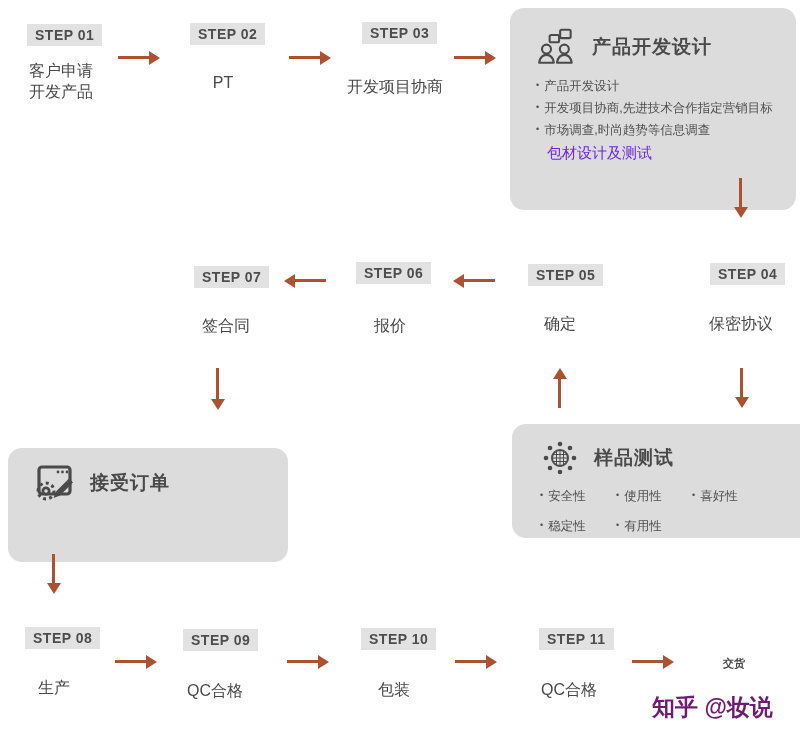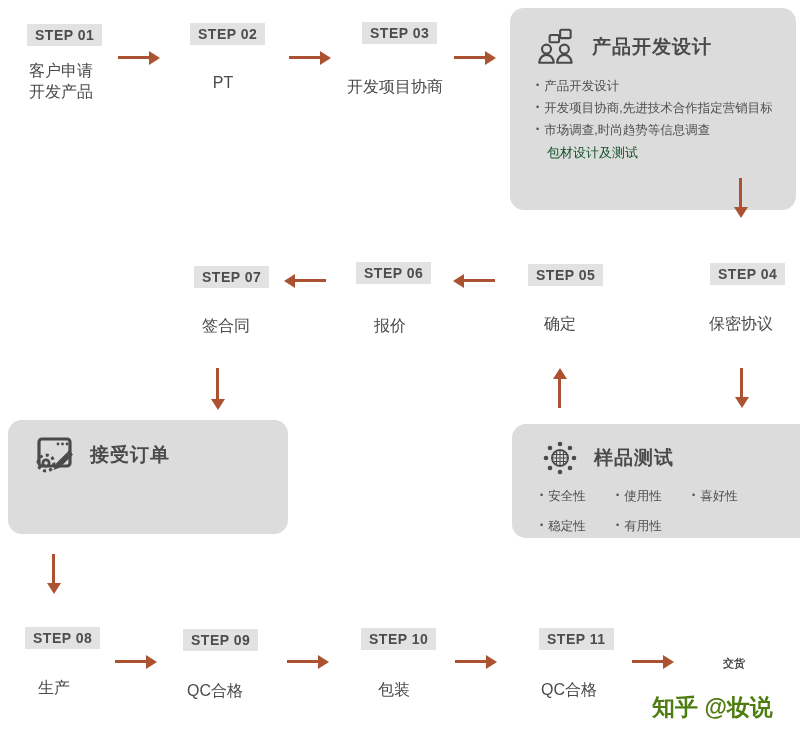--- a/index.html
+++ b/index.html
@@ -34,23 +34,23 @@
   
   .panel{
     position:absolute;background:#dcdcdc;border-radius:14px;
     color:#4a4a4a;box-sizing:border-box;
   }
   .panel-title-row{display:flex;align-items:center;gap:14px;}
   .panel-title{font-size:19px;font-weight:bold;color:#4a4a4a;letter-spacing:1px;}
   .bullets{margin-top:10px;}
   .bullet{font-size:12.5px;line-height:21px;color:#4f4f4f;white-space:nowrap;}
   .bullet:before{content:"•";font-size:9px;margin-right:5px;position:relative;top:-2px;}
-  .bullet-cont{font-size:13px;line-height:21px;color:#14532d;padding-left:11px;white-space:nowrap;}
+  .bullet-cont{font-size:15px;line-height:21px;color:#6d28d9;padding-left:11px;white-space:nowrap;}
   .bullet-grid{display:grid;grid-template-columns:76px 76px auto;row-gap:8px;margin-top:8px;}
-  .watermark{position:absolute;color:#4d7c0f;font-size:23px;font-weight:600;white-space:nowrap;}
+  .watermark{position:absolute;color:#701a75;font-size:23px;font-weight:600;white-space:nowrap;}
   .icon svg{display:block;}
 </style>
 </head>
 <body>
 
 <div class="canvas">
 
   <div class="step-label" style="left:27px;top:24px;">STEP 01</div>
   <div class="caption pre" style="left:29px;top:60px;">客户申请
 开发产品</div>
@@ -104,21 +104,21 @@
 
   <div class="arrow-h left" style="left:294px;top:279px;width:32px;"></div>
 
   <div class="step-label" style="left:194px;top:266px;">STEP 07</div>
   <div class="caption" style="left:176px;top:315px;">签合同</div>
 
   <div class="arrow-v down" style="left:216px;top:368px;height:32px;"></div>
   <div class="arrow-v up" style="left:558px;top:378px;height:30px;"></div>
   <div class="arrow-v down" style="left:740px;top:368px;height:30px;"></div>
 
-  <div class="panel" style="left:8px;top:420px;width:280px;height:114px;padding:16px 0 0 28px;">
+  <div class="panel" style="left:8px;top:448px;width:280px;height:114px;padding:16px 0 0 28px;">
     <div class="panel-title-row">
       <span class="icon">
         <svg viewBox="0 0 40 38" width="40" height="38">
           <rect x="3" y="3" width="31" height="27" rx="3" fill="none" stroke="#4a4a4a" stroke-width="3.2"></rect>
           <circle cx="22" cy="8" r="1.4" fill="#4a4a4a"></circle>
           <circle cx="26.5" cy="8" r="1.4" fill="#4a4a4a"></circle>
           <circle cx="31" cy="8" r="1.4" fill="#4a4a4a"></circle>
           <circle cx="10" cy="27" r="8" fill="none" stroke="#4a4a4a" stroke-width="3" stroke-dasharray="3 3.2"></circle>
           <circle cx="10" cy="27" r="4.5" fill="#4a4a4a"></circle>
           <circle cx="10" cy="27" r="1.8" fill="#dcdcdc"></circle>

